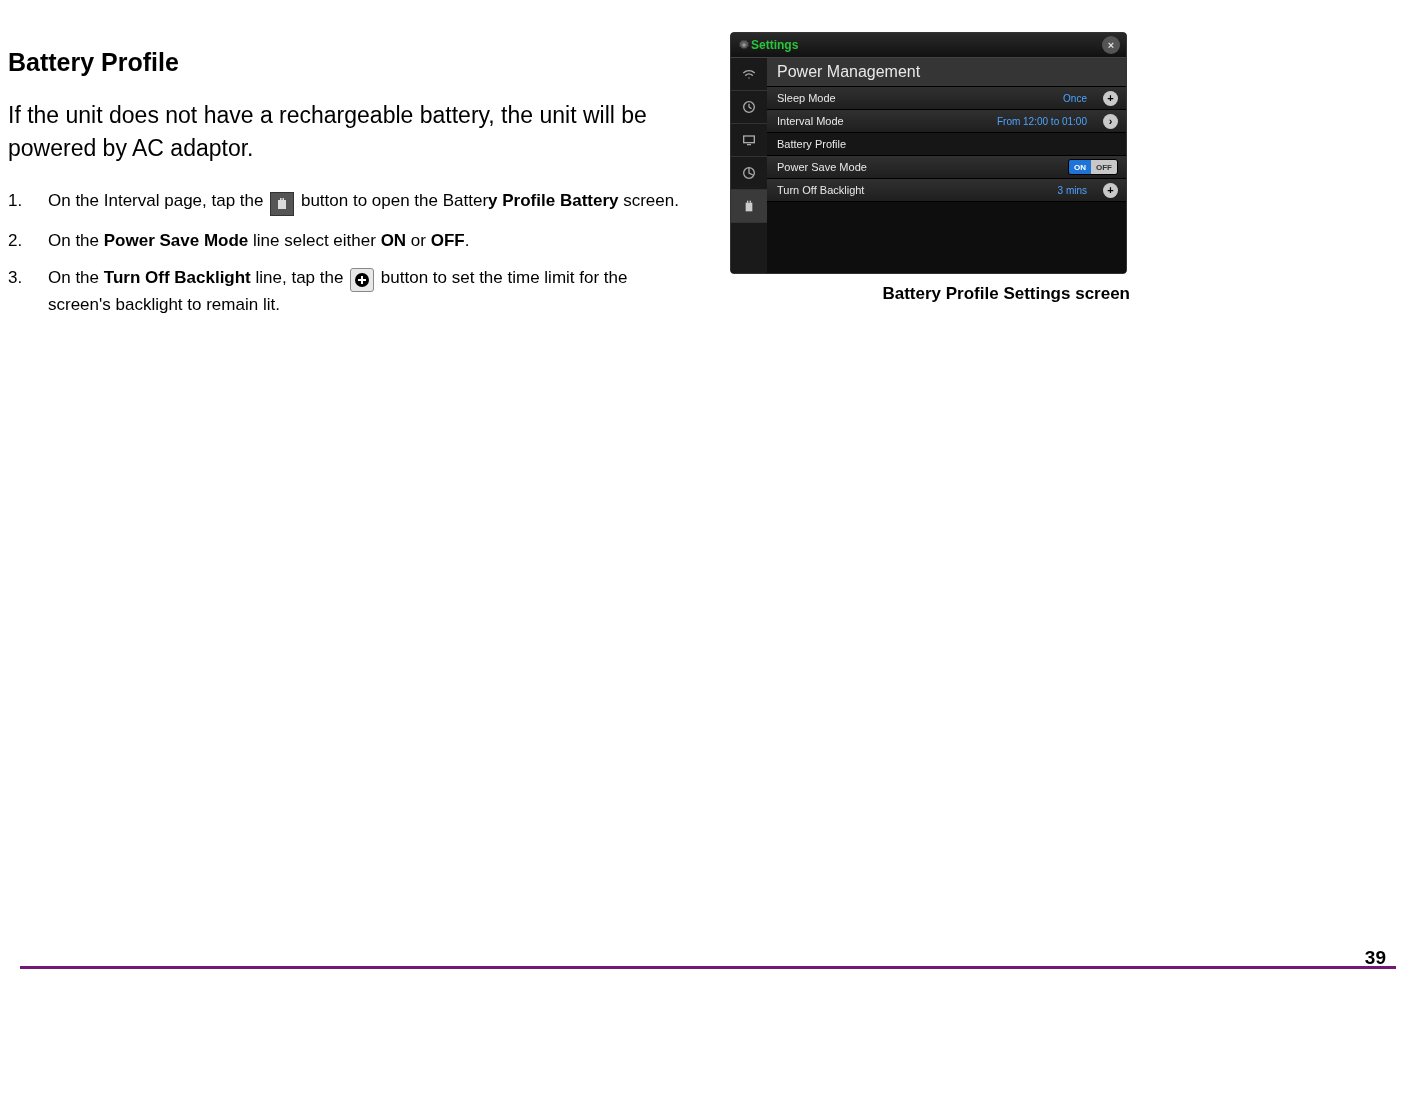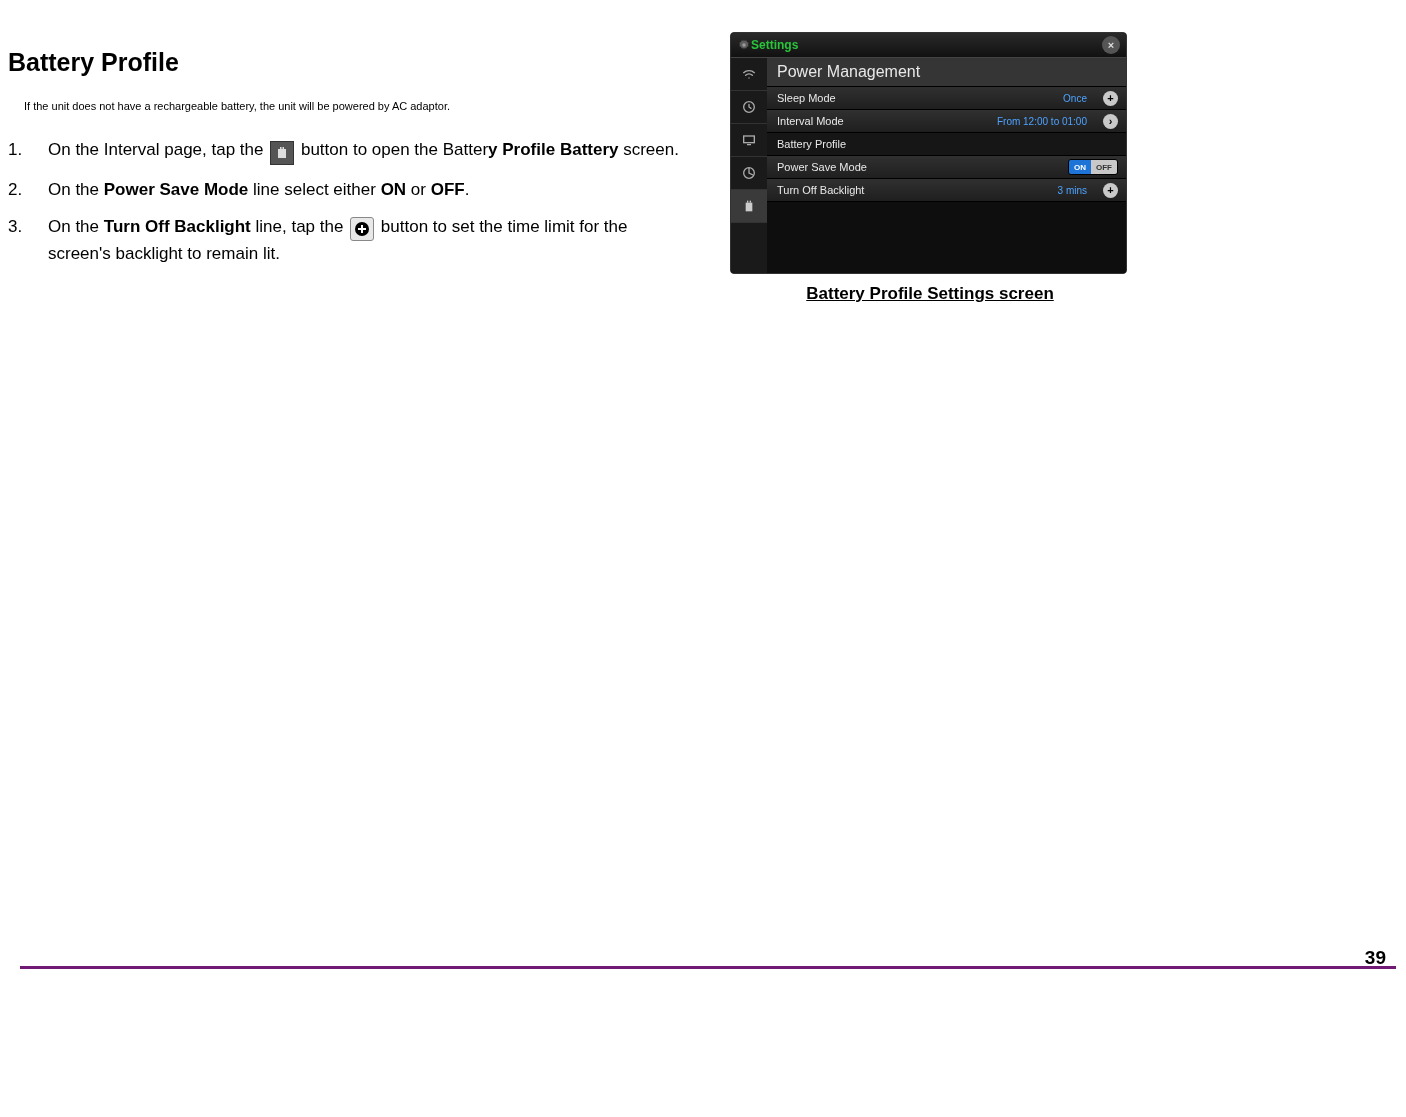--- a/index.html
+++ b/index.html
@@ -21,23 +21,23 @@
     left: 8px;
     top: 48px;
     width: 680px;
   }
   h1.title {
     font-size: 25px;
     font-weight: bold;
     margin: 0 0 22px 0;
   }
   p.intro {
-    font-size: 11px;
+    font-size: 23px;
     line-height: 1.45;
-    margin: 0 0 22px 16px;
+    margin: 0 0 22px 0;
   }
   ol.steps {
     font-size: 17px;
     line-height: 1.5;
     padding-left: 0;
     margin: 0;
     list-style: none;
     counter-reset: step;
   }
   ol.steps > li {
@@ -175,25 +175,24 @@
   }
   .pill-btn.arrow::after{content:"›";font-size:11px;color:#000;}
   .toggle {
     display:flex;height:14px;border-radius:3px;overflow:hidden;font-size:8px;font-weight:bold;
     border:1px solid #000;
   }
   .toggle .on{background:#1e74d6;color:#fff;padding:1px 5px;display:flex;align-items:center;}
   .toggle .off{background:#c8c8c8;color:#333;padding:1px 5px;display:flex;align-items:center;}
 
   .figcaption {
-    text-align: center;
+    text-align: right;
     font-weight: bold;
     font-size: 17px;
     margin-top: 10px;
-    text-decoration: underline;
   }
 
   .footer {
     position:absolute;
     left:20px;
     right:10px;
     bottom: 30px;
     border-top: 3px solid #701a75;
     padding-top: 4px;
   }

